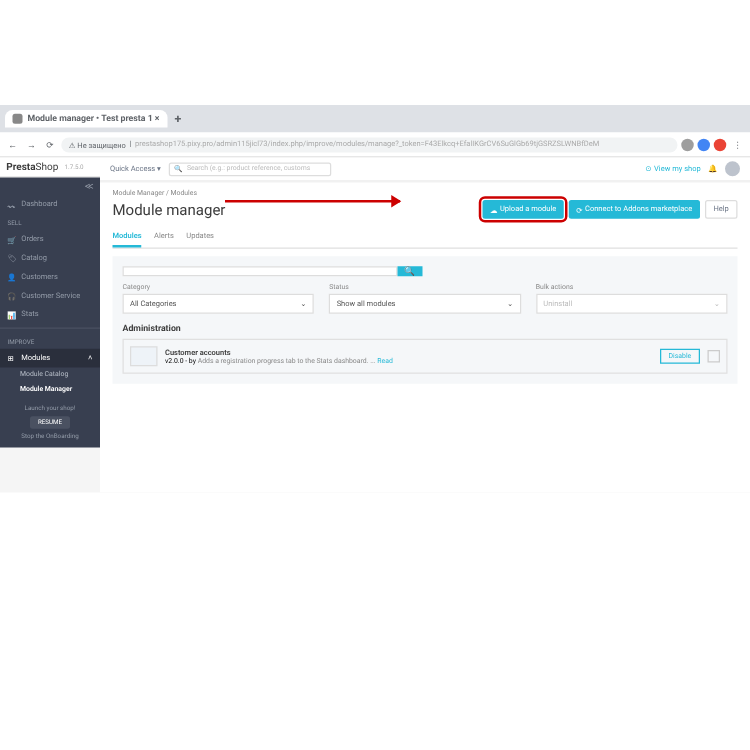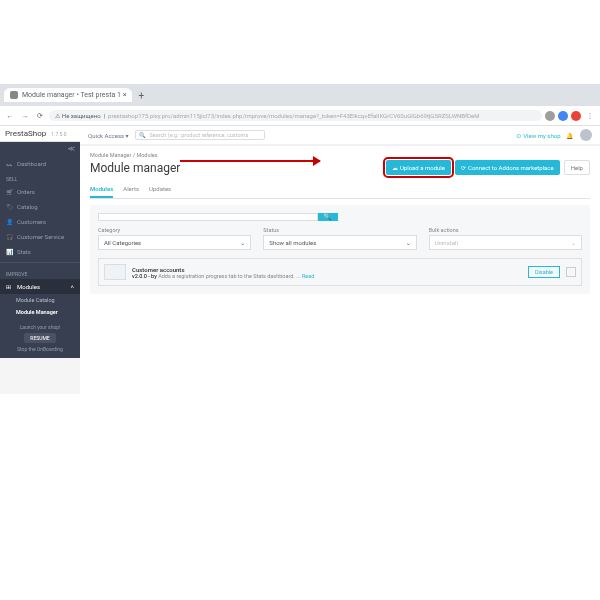--- a/index.html
+++ b/index.html
@@ -1,32 +1,32 @@
 <!DOCTYPE html>
 <html><head>
 <meta charset="utf-8">
 <style>
 * { margin: 0; padding: 0; box-sizing: border-box; font-family: -apple-system, BlinkMacSystemFont, "Segoe UI", Roboto, sans-serif; }
 body { background: #fff; width: 600px; height: 600px; overflow: hidden; position: relative; }
 .browser-chrome { position: absolute; top: 84px; left: 0; right: 0; height: 310px; display: flex; flex-direction: column; }
-.tab-bar { height: 22px; background: #dee1e6; display: flex; align-items: center; padding: 0 4px; font-size: 7px; }
+.tab-bar { height: 22px; background: #dee1e6; display: flex; align-items: center; padding: 0 4px; font-size: 7px; font-weight: bold; }
 .tab { background: #fff; border-radius: 6px 6px 0 0; padding: 3px 6px; display: flex; align-items: center; gap: 4px; color: #5f6368; }
 .tab-favicon { width: 8px; height: 8px; background: #888; border-radius: 2px; }
 .plus-tab { padding: 0 6px; color: #5f6368; font-size: 10px; }
 .addr-bar { height: 20px; background: #fff; border-bottom: 1px solid #e0e0e0; display: flex; align-items: center; padding: 0 4px; gap: 3px; font-size: 7px; }
 .nav-btn { width: 12px; height: 12px; display: flex; align-items: center; justify-content: center; color: #5f6368; }
 .addr-field { flex: 1; background: #f1f3f4; border-radius: 8px; padding: 2px 6px; display: flex; align-items: center; gap: 3px; color: #5f6368; font-size: 6px; overflow: hidden; white-space: nowrap; }
 .addr-warning { color: #5f6368; }
 .addr-url { color: #aaa; }
 .ext-icon { width: 10px; height: 10px; border-radius: 50%; }
 .app { flex: 1; display: flex; background: #f5f5f5; overflow: hidden; }
 .sidebar { width: 80px; background: #383f50; color: #939ba8; font-size: 6px; display: flex; flex-direction: column; }
 .logo-row { background: #fff; padding: 3px 5px; display: flex; align-items: center; gap: 3px; border-bottom: 1px solid #e0e0e0; }
 .logo-text { font-size: 8px; color: #3c3c3c; font-weight: 400; }
-.logo-text b { font-weight: 400; }
+.logo-text b { font-weight: 700; }
 .logo-version { font-size: 5px; color: #aaa; margin-left: 2px; }
 .collapse-btn { margin-left: auto; font-size: 7px; color: #9ba2ae; }
 .side-item { padding: 4px 6px; display: flex; align-items: center; gap: 4px; cursor: pointer; }
 .side-item.active { background: #2a2f3c; color: #fff; }
 .side-section { padding: 5px 6px 2px; font-size: 5px; color: #939ba8; text-transform: uppercase; }
 .side-icon { width: 7px; height: 7px; display: inline-block; }
 .side-sub { padding: 3px 6px 3px 16px; font-size: 5.5px; color: #b8bfc9; cursor: pointer; }
 .side-sub.active { color: #fff; font-weight: 600; }
 .resume-box { padding: 6px; text-align: center; font-size: 5px; color: #939ba8; }
 .resume-btn { background: #4a5161; color: #fff; padding: 2px 6px; font-size: 5px; border-radius: 2px; margin: 3px auto; display: inline-block; }
@@ -214,20 +214,21 @@
               <div class="filter-label">Bulk actions</div>
               <div class="filter-select disabled">
                   <span>Uninstall</span>
                   <span>⌄</span>
                 </div>
             </div>
           </div>
 
 
           <div class="module-section">
+            <div class="section-title">Administration</div>
             <div class="module-row">
               <div class="mod-icon"></div>
               <div class="mod-info">
                 <span class="mod-name">Customer accounts</span><br>
                 <span>v2.0.0 - by</span>
                 <span class="mod-desc">Adds a registration progress tab to the Stats dashboard. ... </span>
                 <span class="mod-read">Read</span>
               </div>
               <div class="mod-disable">Disable</div>
               <div style="width:10px;height:10px;border:1px solid #ccc"></div>

